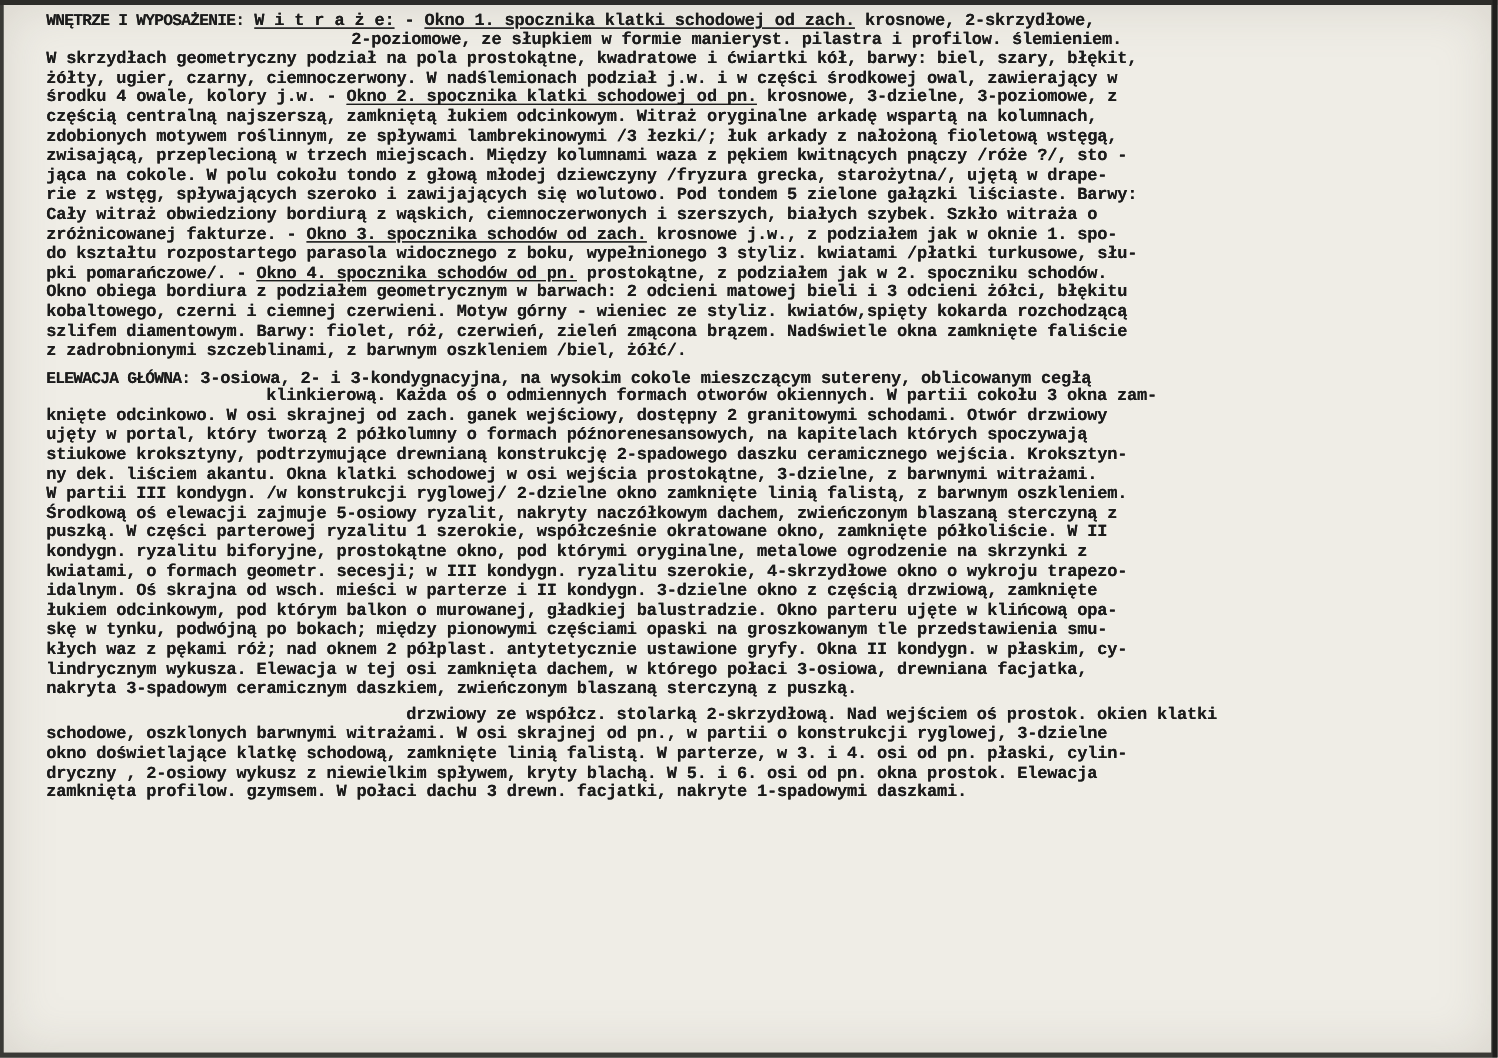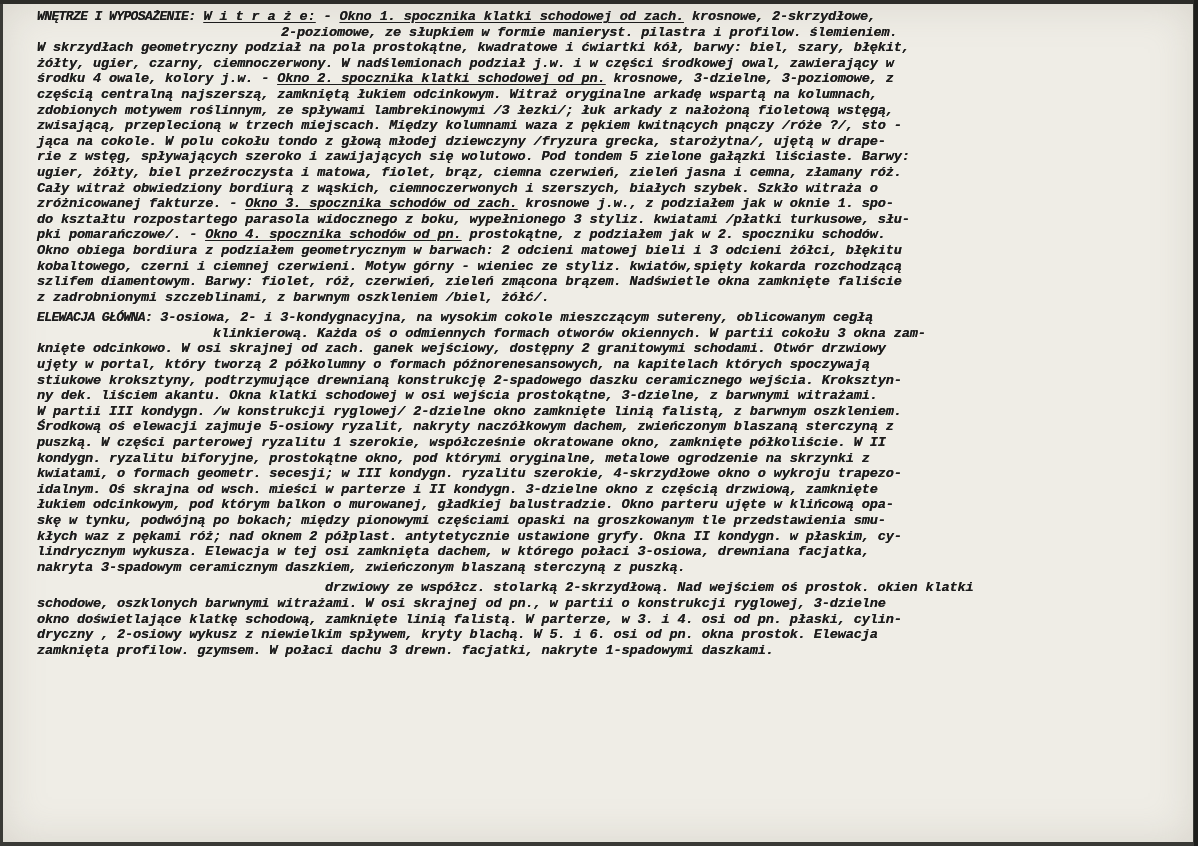--- a/index.html
+++ b/index.html
@@ -48,21 +48,20 @@
     line-height: 15.6px;
     color: #1c1c1c;
     font-weight: bold;
     letter-spacing: -0.15px;
     text-shadow: 0 0 0.4px #333;
   }
   .line {
     white-space: pre;
     display: block;
     height: 15.6px;
-    font-style: italic;
   }
   .gap { height: 5px; }
   .u { text-decoration: underline; text-underline-offset: 2px; }
   .heading { letter-spacing: -0.6px; font-size: 13px; }
   .indent1 { padding-left: 244px; }
   .indent2 { padding-left: 176px; }
   .indent3 { padding-left: 288px; }
 </style>
 </head>
 <body>
@@ -75,21 +74,20 @@
       <span class="line"><span class="heading">WNĘTRZE I WYPOSAŻENIE:</span> <span class="u">W i t r a ż e:</span> - <span class="u">Okno 1. spocznika klatki schodowej od zach.</span><span> krosnowe, 2-skrzydłowe,</span></span>
       <span class="line indent1">2-poziomowe, ze słupkiem w formie manieryst. pilastra i profilow. ślemieniem.</span>
       <span class="line">W skrzydłach geometryczny podział na pola prostokątne, kwadratowe i ćwiartki kół, barwy: biel, szary, błękit,</span>
       <span class="line">żółty, ugier, czarny, ciemnoczerwony. W nadślemionach podział j.w. i w części środkowej owal, zawierający w</span>
       <span class="line"><span>środku 4 owale, kolory j.w. - </span><span class="u">Okno 2. spocznika klatki schodowej od pn.</span><span> krosnowe, 3-dzielne, 3-poziomowe, z</span></span>
       <span class="line">częścią centralną najszerszą, zamkniętą łukiem odcinkowym. Witraż oryginalne arkadę wspartą na kolumnach,</span>
       <span class="line">zdobionych motywem roślinnym, ze spływami lambrekinowymi /3 łezki/; łuk arkady z nałożoną fioletową wstęgą,</span>
       <span class="line">zwisającą, przeplecioną w trzech miejscach. Między kolumnami waza z pękiem kwitnących pnączy /róże ?/, sto -</span>
       <span class="line">jąca na cokole. W polu cokołu tondo z głową młodej dziewczyny /fryzura grecka, starożytna/, ujętą w drape-</span>
       <span class="line">rie z wstęg, spływających szeroko i zawijających się wolutowo. Pod tondem 5 zielone gałązki liściaste. Barwy:</span>
-      <span class="line">ugier, żółty, biel przeźroczysta i matowa, fiolet, brąz, ciemna czerwień, zieleń jasna i cemna, złamany róż.</span>
       <span class="line">Cały witraż obwiedziony bordiurą z wąskich, ciemnoczerwonych i szerszych, białych szybek. Szkło witraża o</span>
       <span class="line"><span>zróżnicowanej fakturze. - </span><span class="u">Okno 3. spocznika schodów od zach.</span><span> krosnowe j.w., z podziałem jak w oknie 1. spo-</span></span>
       <span class="line">do kształtu rozpostartego parasola widocznego z boku, wypełnionego 3 styliz. kwiatami /płatki turkusowe, słu-</span>
       <span class="line"><span>pki pomarańczowe/. - </span><span class="u">Okno 4. spocznika schodów od pn.</span><span> prostokątne, z podziałem jak w 2. spoczniku schodów.</span></span>
       <span class="line">Okno obiega bordiura z podziałem geometrycznym w barwach: 2 odcieni matowej bieli i 3 odcieni żółci, błękitu</span>
       <span class="line">kobaltowego, czerni i ciemnej czerwieni. Motyw górny - wieniec ze styliz. kwiatów,spięty kokarda rozchodzącą</span>
       <span class="line">szlifem diamentowym. Barwy: fiolet, róż, czerwień, zieleń zmącona brązem. Nadświetle okna zamknięte faliście</span>
       <span class="line">z zadrobnionymi szczeblinami, z barwnym oszkleniem /biel, żółć/.</span>
     </div>
 

